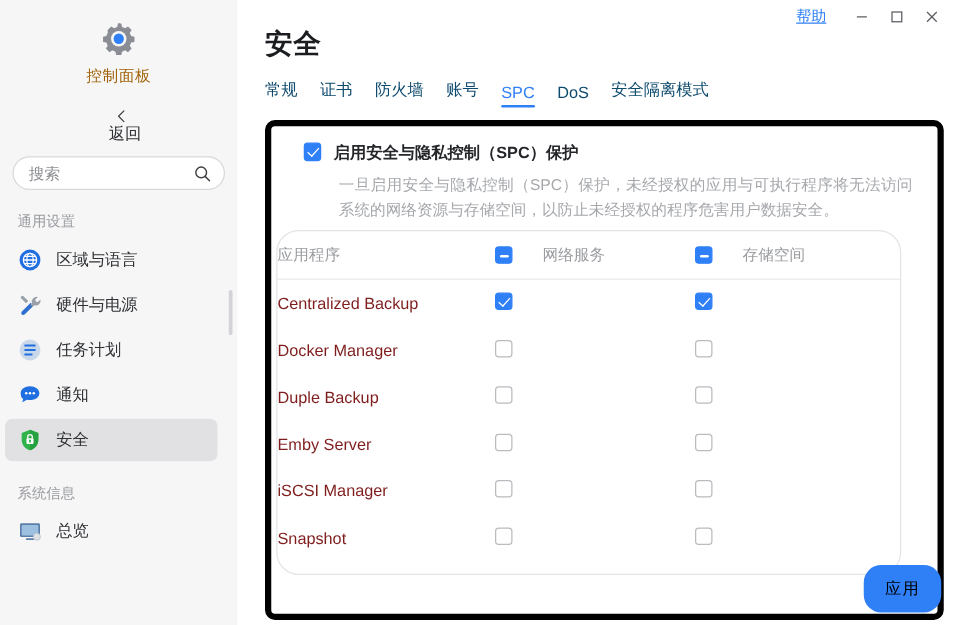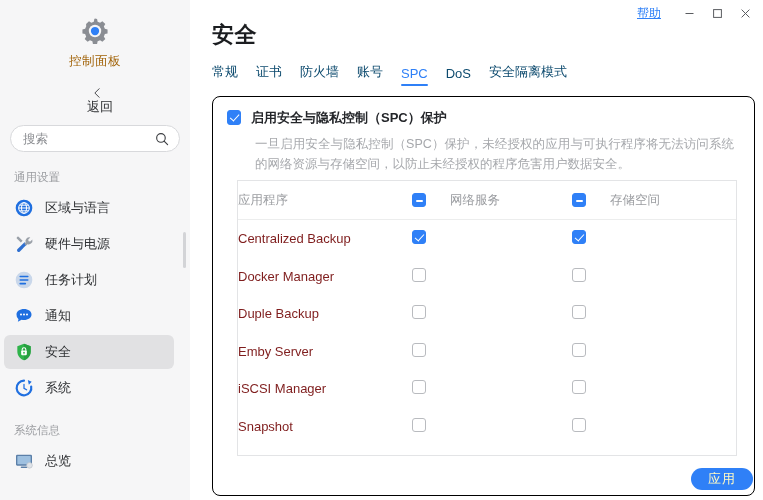--- a/index.html
+++ b/index.html
@@ -191,25 +191,26 @@
     background: #2f80f7;
     border-radius: 1px;
   }
 
   .card {
     position: absolute;
     left: 22px;
     top: 96px;
     width: 543px;
     height: 400px;
-    border: 1px solid #000000;
+    border: 5px solid #000000;
     border-radius: 8px;
     background: #ffffff;
     box-sizing: border-box;
     overflow: hidden;
+    padding-left: 12px;
   }
   .spc-row {
     display: flex;
     align-items: flex-start;
     padding: 13px 16px 0 14px;
   }
   .spc-label {
     margin-left: 10px;
     font-size: 13px;
     font-weight: bold;
@@ -219,26 +220,26 @@
   .spc-desc {
     margin: 8px 20px 0 42px;
     font-size: 12.5px;
     line-height: 20px;
     color: #a6a8ac;
     text-align: justify;
   }
 
   .inner-card {
     position: absolute;
-    left: 24px;
+    left: 4px;
     top: 83px;
     width: 500px;
     height: 276px;
     border: 1px solid #e3e4e6;
-    border-radius: 0;
+    border-radius: 18px;
     background: #ffffff;
     box-sizing: border-box;
     overflow: hidden;
   }
   .tbl { width: 100%; border-collapse: collapse; table-layout: fixed; }
   .tbl th, .tbl td {
     text-align: left;
     padding: 0;
     vertical-align: middle;
   }
@@ -290,24 +291,24 @@
     border-radius: 1px;
   }
   .cb.big { width: 15px; height: 15px; }
   .cb.big.checked::after { left: 4.4px; top: 1.3px; height: 8.4px; }
 
   .apply-btn {
     position: absolute;
     right: 10px;
     bottom: 10px;
     width: 62px;
-    height: 22px;
+    height: 38px;
     border-radius: 14px;
     background: #2f80f7;
-    color: #fef9c3;
+    color: #000000;
     font-size: 13px;
     border: 0;
     font-family: Liberation Sans, sans-serif;
     cursor: pointer;
     letter-spacing: 1px;
   }
 </style>
 </head>
 <body>
 
@@ -387,28 +388,20 @@
         <path d="M12 2.2l8 3v6.3c0 5-3.4 9.2-8 10.4-4.6-1.2-8-5.4-8-10.4V5.2l8-3z" fill="#2fb34a"></path>
         <path d="M12 2.2l8 3v6.3c0 5-3.4 9.2-8 10.4V2.2z" fill="#27a040"></path>
         <path d="M9.8 10.4V9a2.2 2.2 0 0 1 4.4 0v1.4" fill="none" stroke="#ffffff" stroke-width="1.3"></path>
         <rect x="8.6" y="10.2" width="6.8" height="5.6" rx="1" fill="#ffffff"></rect>
         <circle cx="12" cy="12.6" r="1" fill="#2fb34a"></circle>
         <rect x="11.5" y="12.6" width="1" height="2.2" rx=".5" fill="#2fb34a"></rect>
       </svg>
       <span class="nav-label">安全</span>
     </div>
 
-    <div class="nav-item">
-      <svg class="nav-icon" viewBox="0 0 24 24">
-        <path d="M12 3.2a8.8 8.8 0 1 0 8.6 7" fill="none" stroke="#1f6fe0" stroke-width="2.6" stroke-linecap="round"></path>
-        <path d="M16.6 2.4l4.6 2.2-3.4 3.4z" fill="#1f6fe0"></path>
-        <path d="M12 7.6v4.8l3.1 1.8" fill="none" stroke="#1f6fe0" stroke-width="1.5" stroke-linecap="round"></path>
-      </svg>
-      <span class="nav-label">系统</span>
-    </div>
 
     <div class="nav-group-label">系统信息</div>
 
     <div class="nav-item">
       <svg class="nav-icon" viewBox="0 0 24 24">
         <rect x="2.4" y="4.4" width="19.2" height="13.2" rx="1.4" fill="#5b7fa8"></rect>
         <rect x="4" y="6" width="16" height="10" rx=".8" fill="#9ec0e0"></rect>
         <rect x="8" y="18.6" width="8" height="1.8" rx=".9" fill="#5b7fa8"></rect>
         <circle cx="18.6" cy="17.2" r="3.4" fill="#dfe3e8" stroke="#b9c0c8" stroke-width=".8"></circle>
       </svg>

